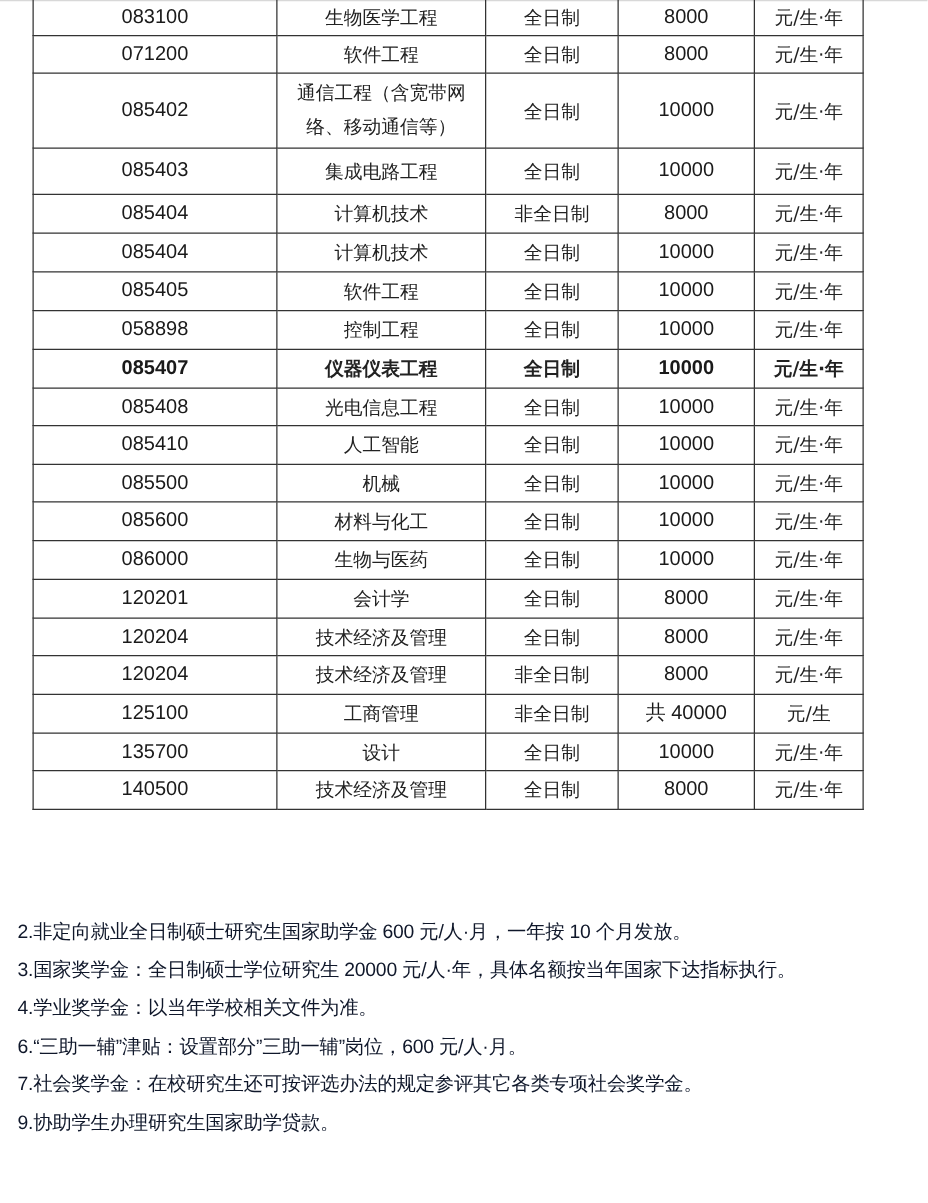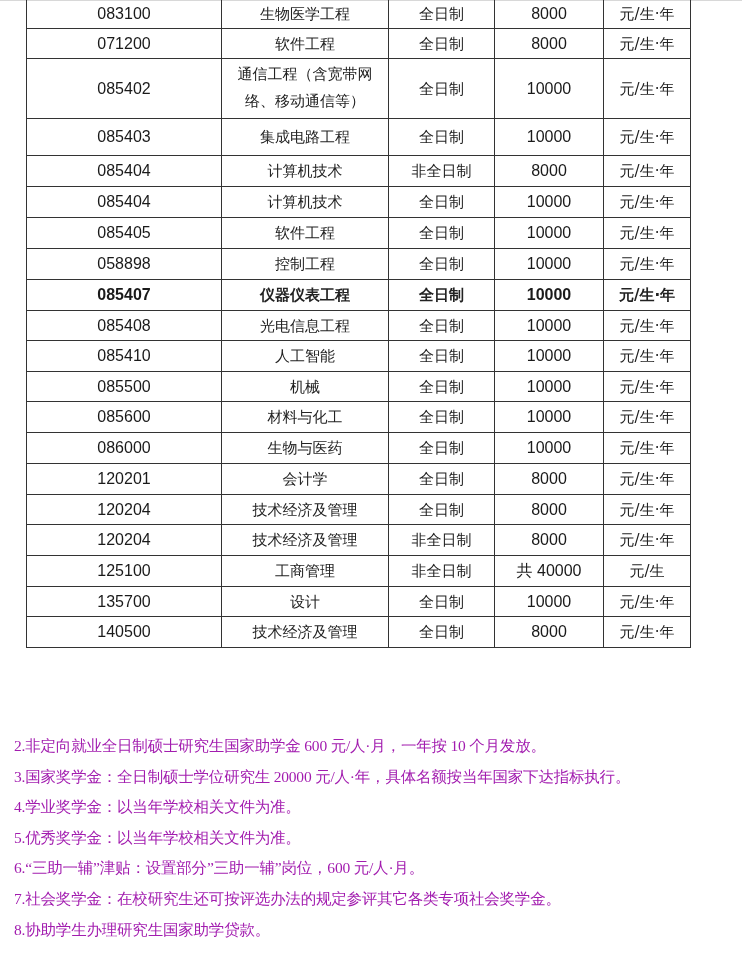--- a/index.html
+++ b/index.html
@@ -2,21 +2,21 @@
 <html><head>
 <meta charset="utf-8">
 <style>
   html,body{margin:0;padding:0;background:#fff;}
   body{width:742px;height:962px;position:relative;overflow:hidden;font-family:"DejaVu Sans","Liberation Sans",sans-serif;color:#1a1a1a;}
   .topline{position:absolute;left:0;top:0;width:742px;height:1px;background:#d8d8d8;}
   table{position:absolute;left:26px;top:-1px;border-collapse:collapse;table-layout:fixed;}
   td{border:1.5px solid #333;text-align:center;vertical-align:middle;padding:0;font-size:15px;line-height:24px;}
   td.code,td.amt{font-family:"Liberation Sans",sans-serif;font-size:16px;margin-left:40px;}
   td.name,td.mode,td.unit{font-family:"DejaVu Sans",sans-serif;font-size:15px;color:#222;}
-  .notes{position:absolute;left:14px;top:731px;width:728px;font-family:Liberation Serif, serif;font-size:15.5px;color:#a21caf;}
+  .notes{position:absolute;left:14px;top:731px;width:728px;font-family:Liberation Sans, sans-serif;font-size:15.5px;color:#0f172a;}
   .note{height:30.6px;line-height:30px;white-space:nowrap;letter-spacing:-0.2px;}
 </style>
 </head>
 <body>
 
 <div class="topline"></div>
 
 <table>
   <colgroup>
     <col style="width:195px">
@@ -166,17 +166,16 @@
         <td class="amt">8000</td>
         <td class="unit">元/生·年</td>
       </tr>
     </tbody>
 </table>
 
 <div class="notes">
   <div class="note">2.非定向就业全日制硕士研究生国家助学金 600 元/人·月，一年按 10 个月发放。</div>
   <div class="note">3.国家奖学金：全日制硕士学位研究生 20000 元/人·年，具体名额按当年国家下达指标执行。</div>
   <div class="note">4.学业奖学金：以当年学校相关文件为准。</div>
-  <div class="note">5.优秀奖学金：以当年学校相关文件为准。</div>
   <div class="note">6.“三助一辅”津贴：设置部分”三助一辅”岗位，600 元/人·月。</div>
   <div class="note">7.社会奖学金：在校研究生还可按评选办法的规定参评其它各类专项社会奖学金。</div>
-  <div class="note">8.协助学生办理研究生国家助学贷款。</div>
+  <div class="note">9.协助学生办理研究生国家助学贷款。</div>
 </div>
 
 </body></html>

